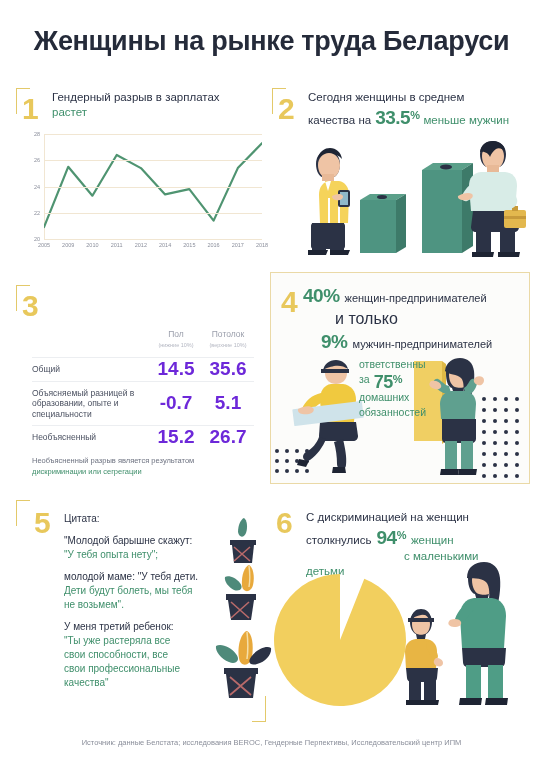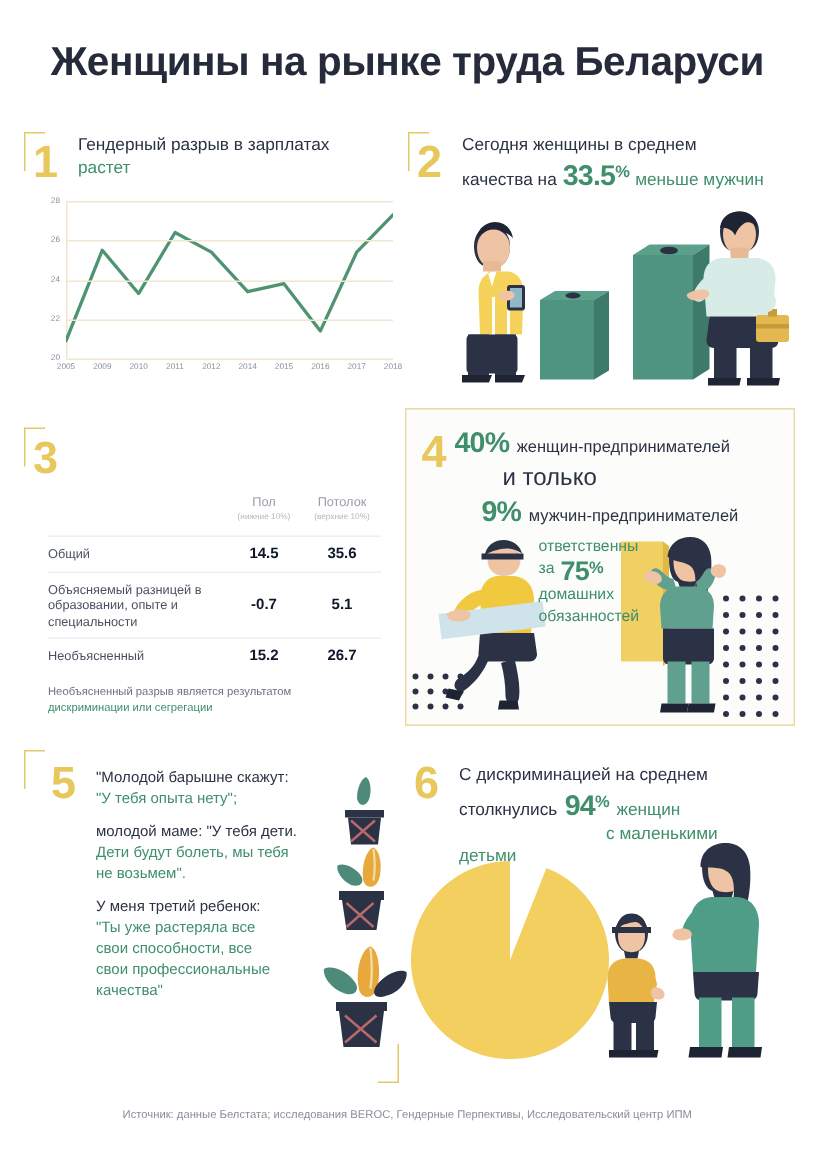--- a/index.html
+++ b/index.html
@@ -64,21 +64,21 @@
   .scene2 { position: absolute; left: 0; top: 50px; width: 258px; height: 122px; }
 
   
   #b3 { left: 16px; top: 285px; width: 250px; height: 200px; }
   #b3 .head { position: absolute; left: 36px; top: 2px; width: 210px; }
   table { position: absolute; left: 16px; top: 44px; width: 222px; border-collapse: collapse; }
   th, td { font-size: 8.5px; color: #2b3245; vertical-align: middle; }
   th { padding: 0 0 6px 0; color: #9a9eab; font-weight: normal; text-align: center; line-height: 11px; }
   th small { display: block; font-size: 5.5px; color: #b4b7c2; }
   td.lab { text-align: left; padding: 6px 4px 6px 0; line-height: 10.5px; color: #4a5060; }
-  td.val { text-align: center; font-size: 10px; font-weight: bold; width: 52px; color: #0f172a; }
+  td.val { text-align: center; font-size: 19px; font-weight: bold; width: 52px; color: #6d28d9; }
   tbody tr { border-top: 1px solid #eceef1; }
   .note {
     position: absolute; left: 16px; bottom: 8px; width: 226px;
     font-size: 7.5px; line-height: 11px; color: #6d7280;
   }
 
   
   #b4 { left: 270px; top: 272px; width: 260px; height: 212px;
         background: #fcfcfa; border: 1px solid #ead9a6; }
   #b4 .head { position: absolute; left: 32px; top: 12px; width: 222px; }
@@ -372,20 +372,21 @@
         <div>обязанностей</div>
       </div>
     </div>
   </div>
 
   <div class="block" id="b5">
     <div class="bracket-l"></div>
     <div class="bracket-r"></div>
     <div class="num">5</div>
     <div class="q">
+      <p>Цитата:</p>
       <p>
         <span>"Молодой барышне скажут:</span><br>
         <span class="green">"У тебя опыта нету";</span>
       </p>
       <p>
         <span>молодой маме: "У тебя дети.</span><br>
         <span class="green">Дети будут болеть, мы тебя</span><br>
         <span class="green">не возьмем".</span>
       </p>
       <p>
@@ -419,21 +420,21 @@
         <rect x="12" y="158" width="34" height="6" fill="#2b3245"></rect>
         <path d="M14 164h30l-3 24H17z" fill="#2b3245"></path>
         <path d="M18 167l21 18M39 167l-21 18" stroke="#b86a6a" stroke-width="1.7"></path>
       </g>
     </svg>
   </div>
 
   <div class="block" id="b6">
     <div class="num">6</div>
     <div class="head">
-      <div class="htxt">С дискриминацией на среднем</div>
+      <div class="htxt">С дискриминацией на женщин</div>
       <div style="display:flex;align-items:baseline;gap:5px;margin-top:2px;">
         <span class="htxt">столкнулись</span>
         <span class="big"><span>94</span><sup>%</sup></span>
         <span class="htxt green">женщин</span>
       </div>
       <div class="htxt green" style="margin-left:98px;">с маленькими</div>
       <div class="htxt green" style="">детьми</div>
     </div>
 
     <div class="scene6">

